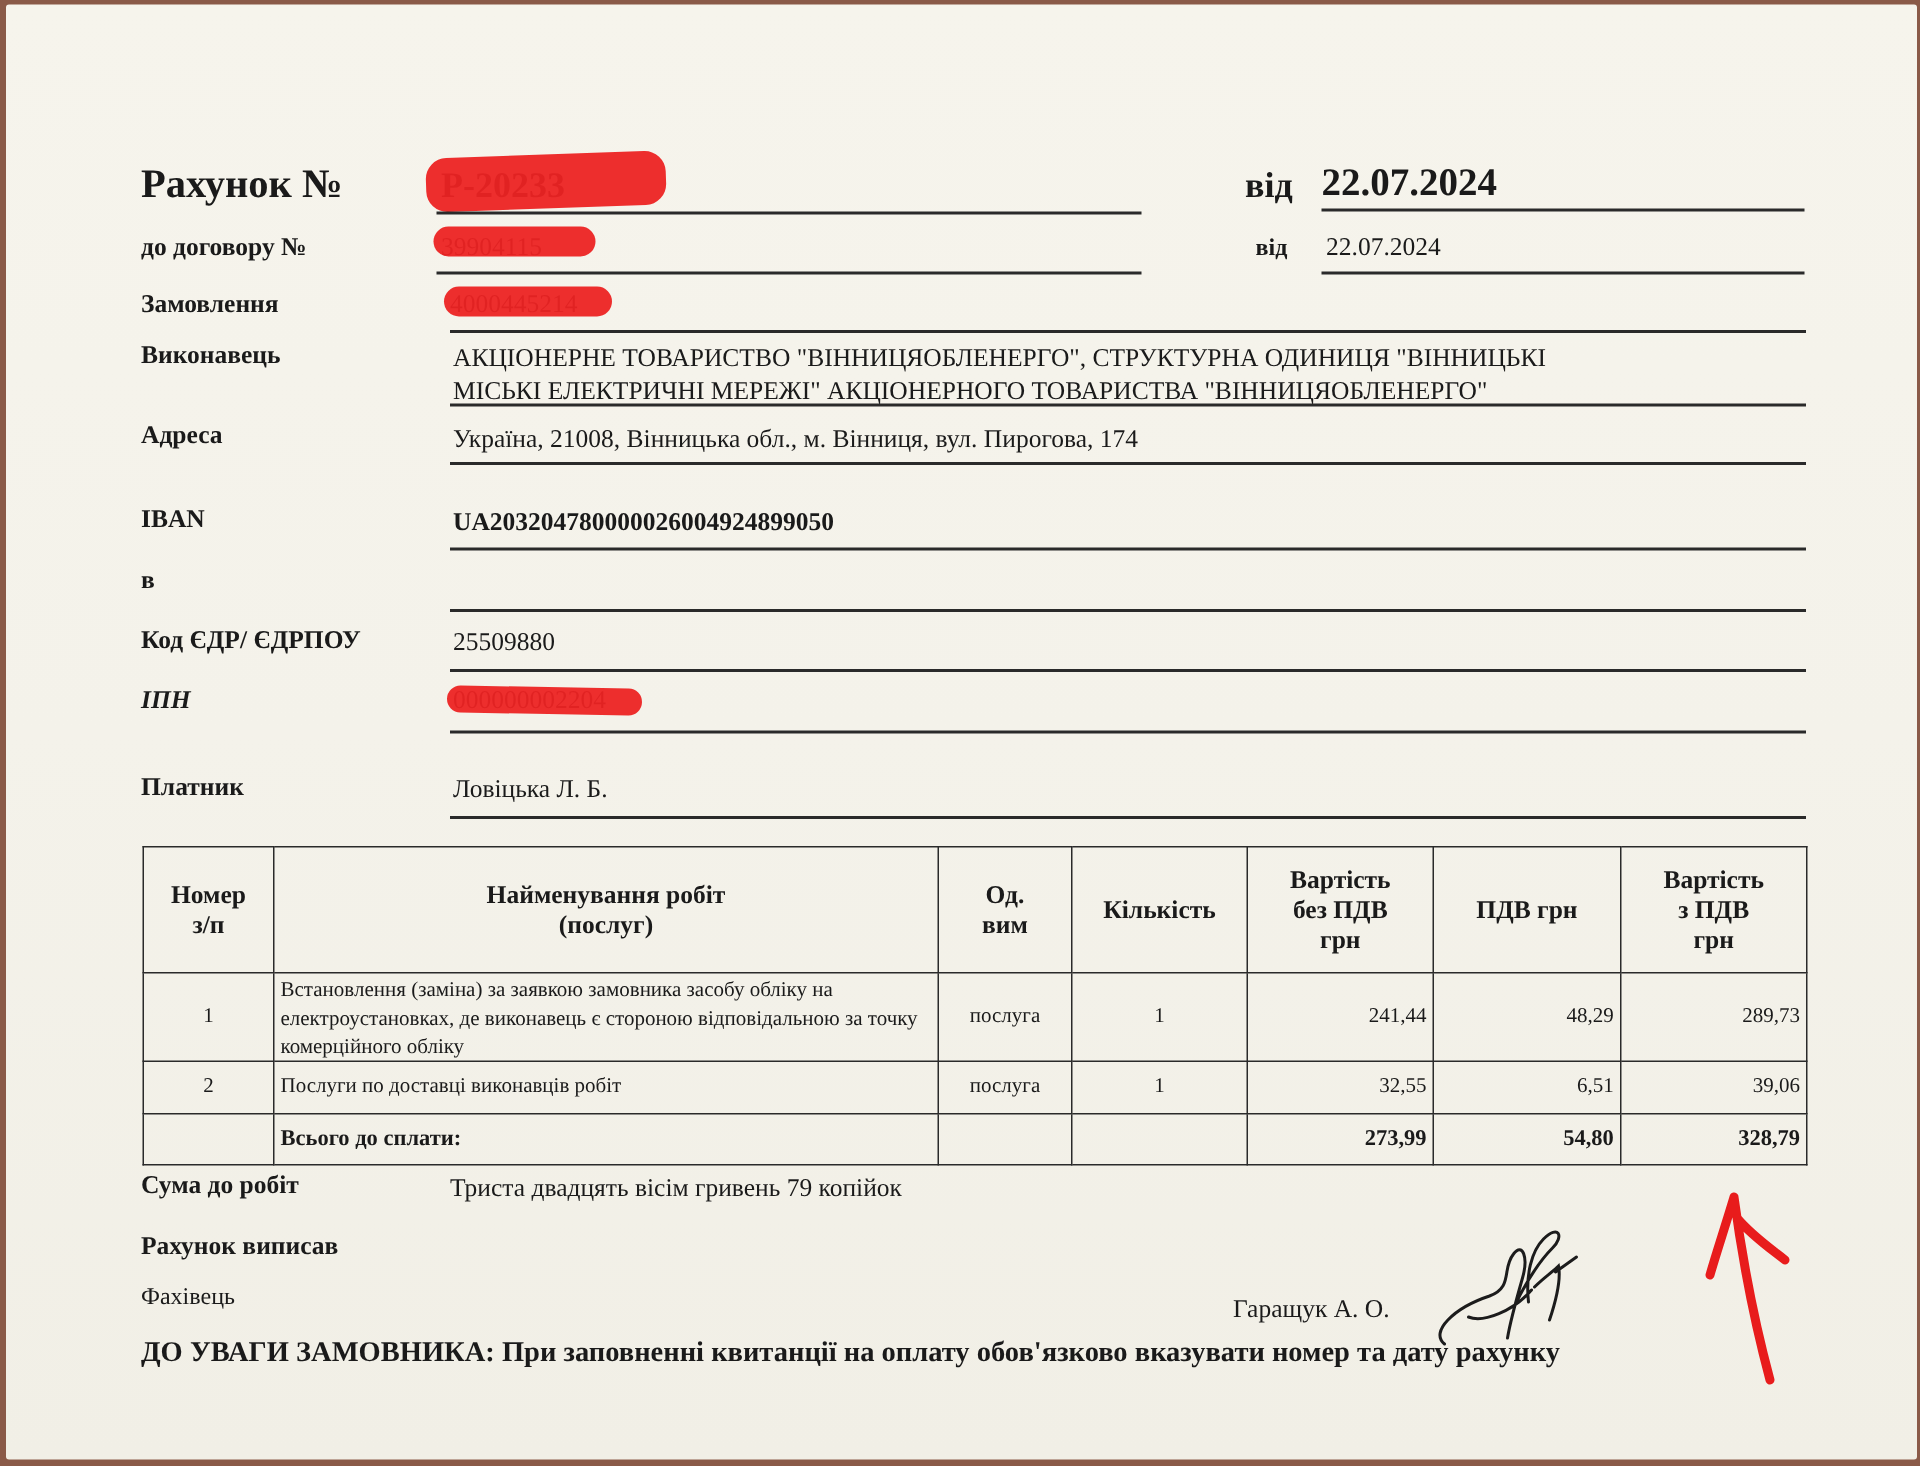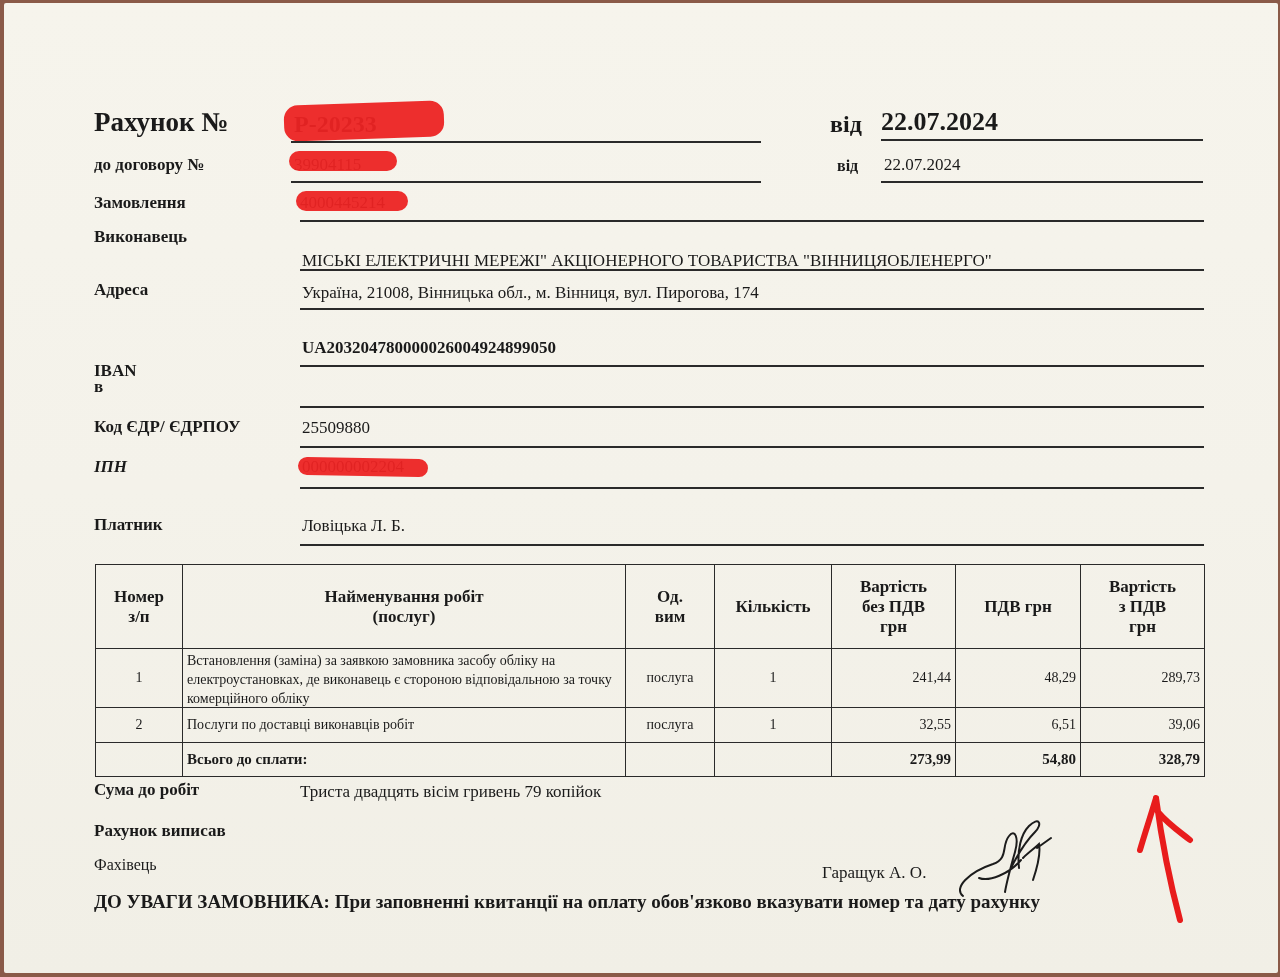--- a/index.html
+++ b/index.html
@@ -61,28 +61,29 @@
   <div class="abs lbl" style="left:833px;top:154px;font-size:16px;">від</div>
   <div class="abs val" style="left:880px;top:152px;">22.07.2024</div>
   <div class="line" style="left:877px;top:178px;width:322px;"></div>
 
   <div class="abs lbl" style="left:90px;top:190px;">Замовлення</div>
   <div class="abs val" style="left:296px;top:190px;">4000445214</div>
   <div class="redact" style="left:292px;top:188px;width:112px;height:20px;"></div>
   <div class="line" style="left:296px;top:217px;width:904px;"></div>
 
   <div class="abs lbl" style="left:90px;top:224px;">Виконавець</div>
+  <div class="abs val" style="left:298px;top:226px;">АКЦІОНЕРНЕ ТОВАРИСТВО "ВІННИЦЯОБЛЕНЕРГО", СТРУКТУРНА ОДИНИЦЯ "ВІННИЦЬКІ</div>
   <div class="abs val" style="left:298px;top:248px;">МІСЬКІ ЕЛЕКТРИЧНІ МЕРЕЖІ" АКЦІОНЕРНОГО ТОВАРИСТВА "ВІННИЦЯОБЛЕНЕРГО"</div>
   <div class="line" style="left:296px;top:266px;width:904px;"></div>
 
   <div class="abs lbl" style="left:90px;top:277px;">Адреса</div>
   <div class="abs val" style="left:298px;top:280px;">Україна, 21008, Вінницька обл., м. Вінниця, вул. Пирогова, 174</div>
   <div class="line" style="left:296px;top:305px;width:904px;"></div>
 
-  <div class="abs lbl" style="left:90px;top:333px;margin-top:25px;">IBAN</div>
+  <div class="abs lbl" style="left:90px;top:333px;">IBAN</div>
   <div class="abs val" style="left:298px;top:335px;font-weight:bold;">UA203204780000026004924899050</div>
   <div class="line" style="left:296px;top:362px;width:904px;"></div>
 
   <div class="abs lbl" style="left:90px;top:374px;">в</div>
   <div class="abs val" style="left:298px;top:374px;"></div>
   <div class="line" style="left:296px;top:403px;width:904px;"></div>
 
   <div class="abs lbl" style="left:90px;top:414px;">Код ЄДР/ ЄДРПОУ</div>
   <div class="abs val" style="left:298px;top:415px;">25509880</div>
   <div class="line" style="left:296px;top:443px;width:904px;"></div>

